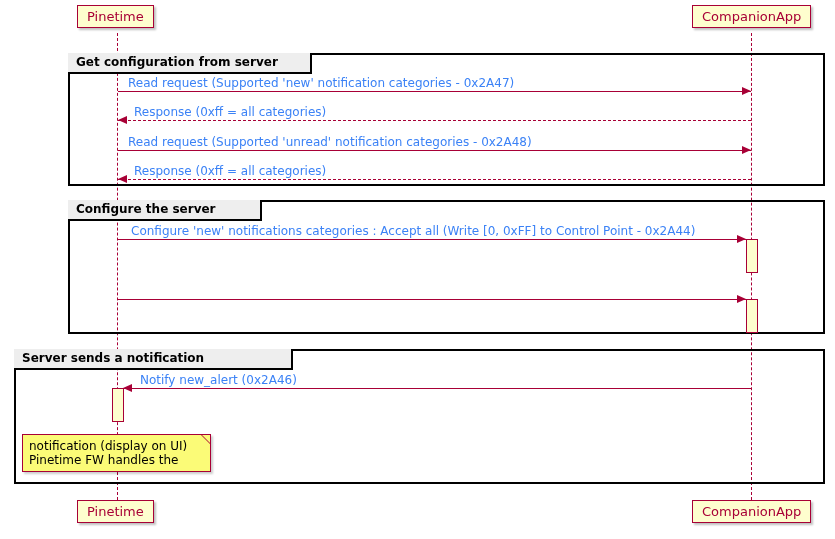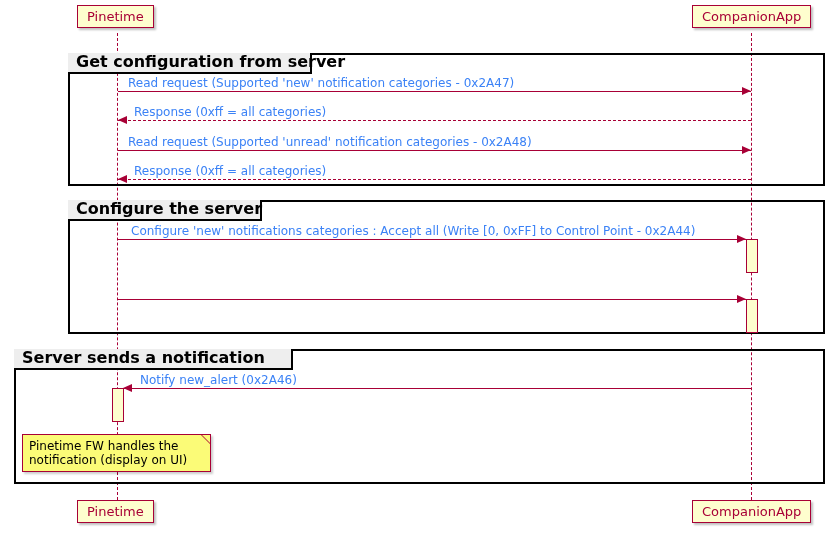--- a/index.html
+++ b/index.html
@@ -46,21 +46,21 @@
     position: absolute;
     border: 2px solid #000000;
     box-sizing: border-box;
   }
   .group-label {
     position: absolute;
     background: #EEEEEE;
     border-right: 2px solid #000000;
     border-bottom: 2px solid #000000;
     font-weight: bold;
-    font-size: 16px;
+    font-size: 12px;
     padding: 2px 18px 2px 8px;
     box-sizing: border-box;
     line-height: 14px;
     white-space: nowrap;
   }
   .group-label:after {
     content:"";
     position:absolute;
     right:-1px; top:0;
     width:0;height:0;
@@ -193,22 +193,22 @@
 
   <div class="msg-line" style="left:122px; top:388px; width:629px;"></div>
   <div class="arrow-left" style="left:123px; top:384px;"></div>
   <div class="msg-label" style="left:140px; top:373px;">
     <span>Notify new_alert (0x2A46)</span>
   </div>
 
   <div class="note" style="left:22px; top:434px; width:189px; height:38px;">
     <div class="fold"></div>
     <div class="fold2"></div>
+    <div>notification (display on UI)</div>
     <div>Pinetime FW handles the</div>
-    <div>notification (display on UI)</div>
   </div>
 
   <div class="participant" style="left:77px; top:500px;">
     <span>Pinetime</span>
   </div>
   <div class="participant" style="left:692px; top:500px;">
     <span>CompanionApp</span>
   </div>
 
 </div>

